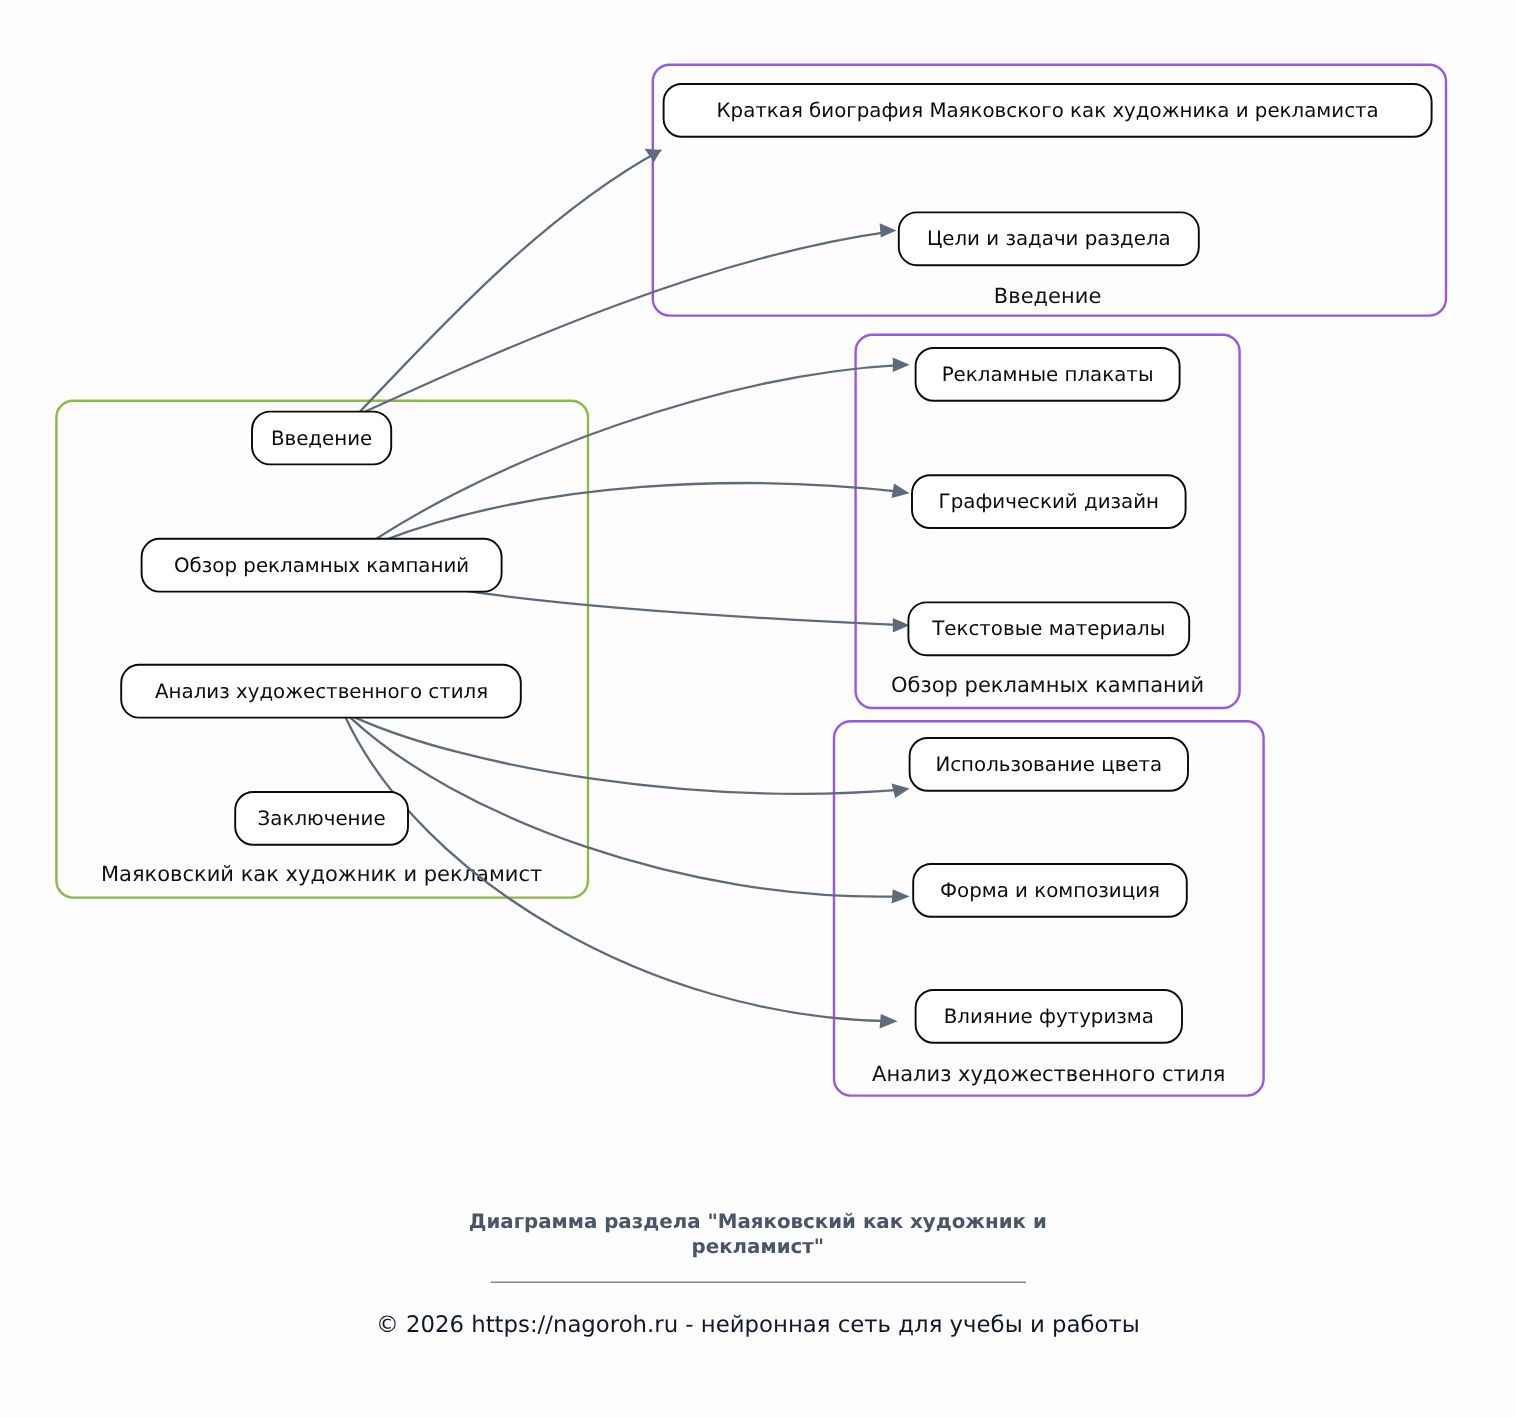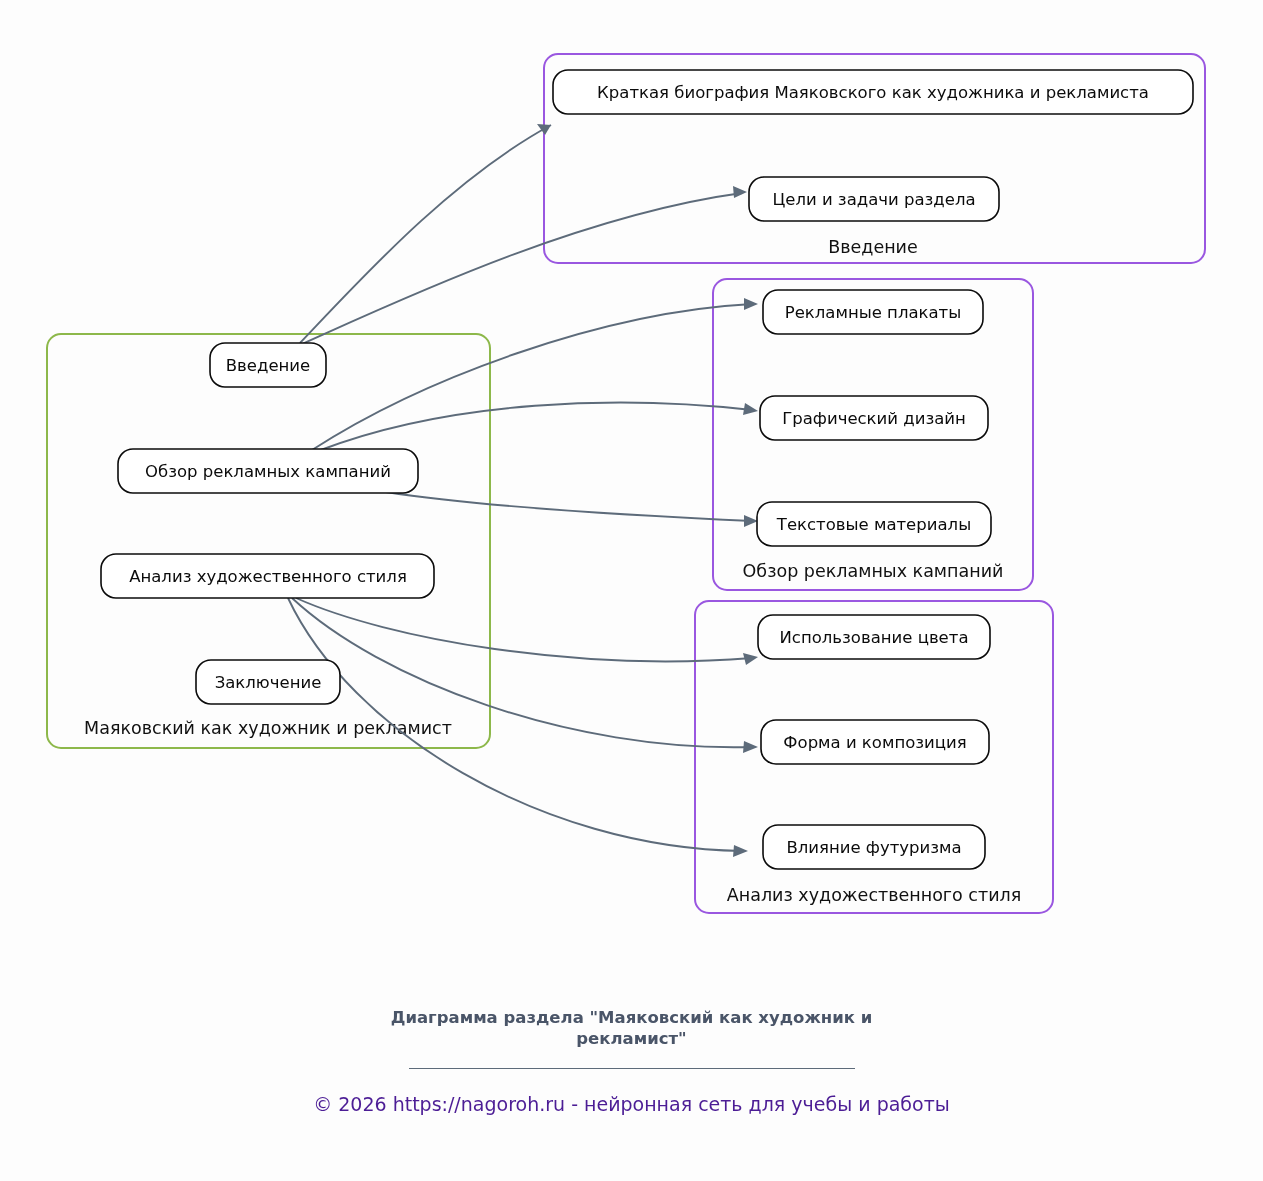--- a/index.html
+++ b/index.html
@@ -75,21 +75,21 @@
   }
   .footer-rule {
     width: 446px;
     height: 1px;
     background: #5d6b7a;
     margin: 18px auto 0 auto;
   }
   .footer-credit {
     font-family: "DejaVu Sans", "Liberation Sans", sans-serif;
     font-size: 19px;
-    color: #4c1d95;
+    color: #0f172a;
     margin-top: 24px;
   }
 </style>
 </head>
 <body>
 
 <div id="diagram-root">
   <svg class="diagram-svg" viewBox="0 0 1263 1181" xmlns="http://www.w3.org/2000/svg">
 
     <g>

